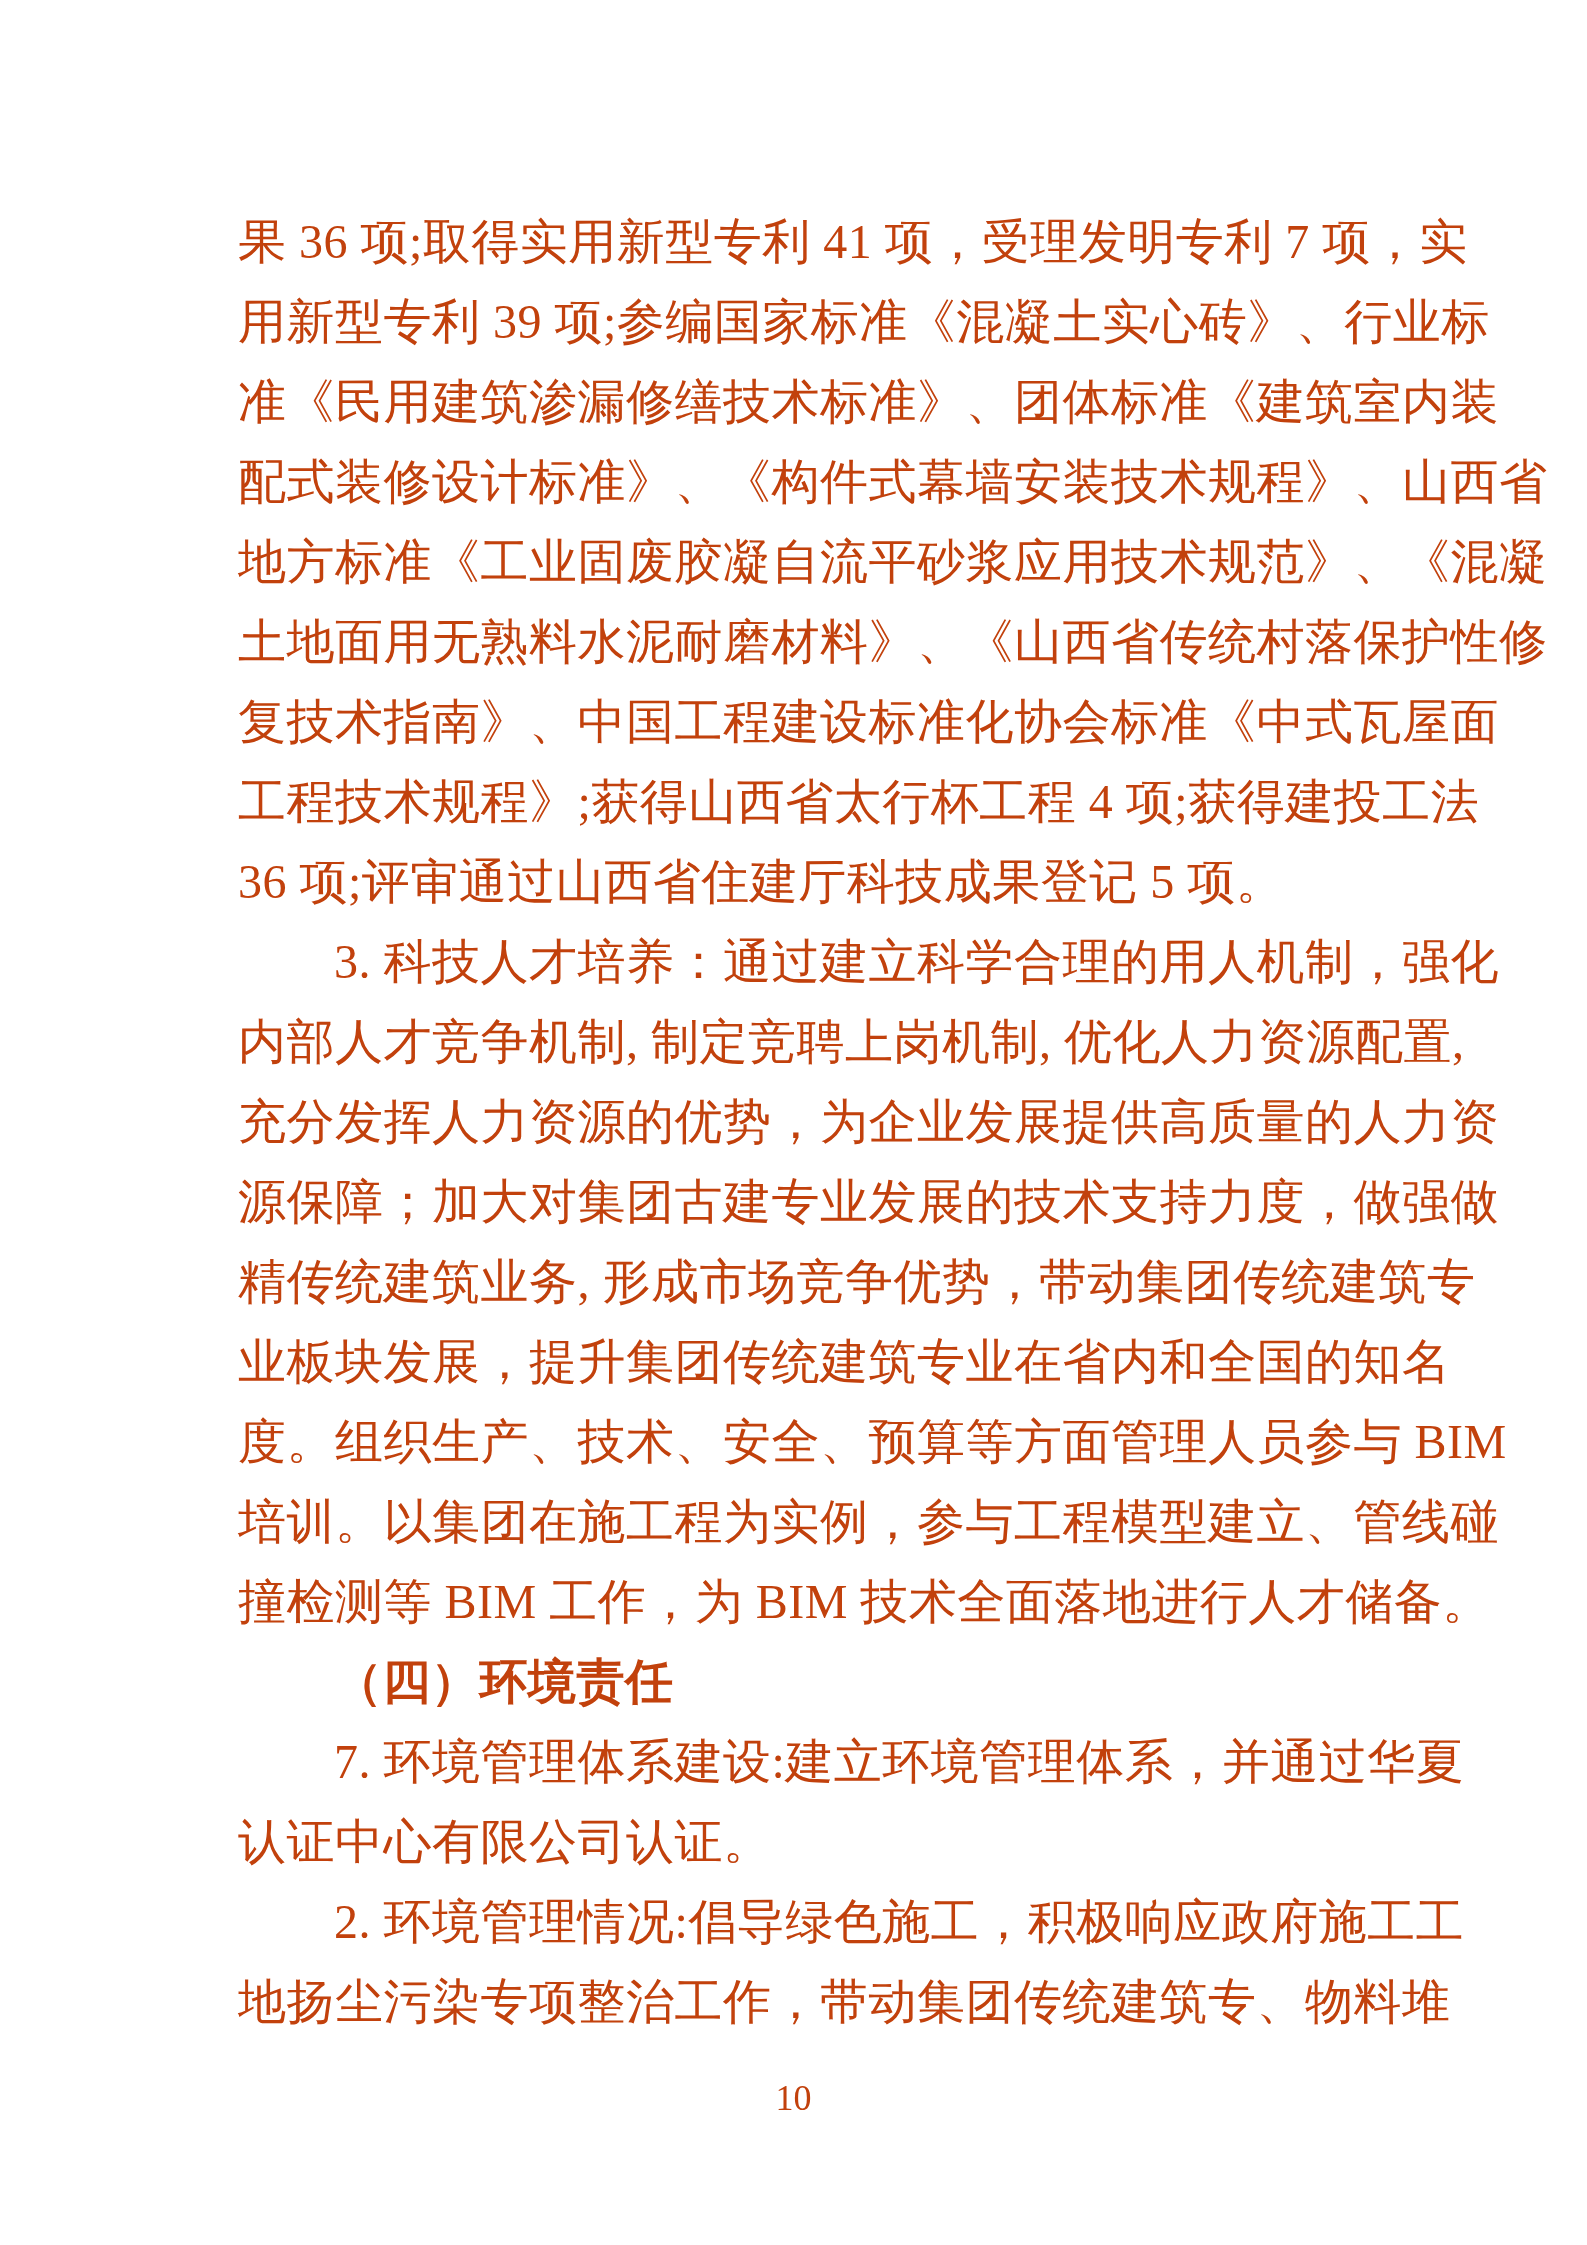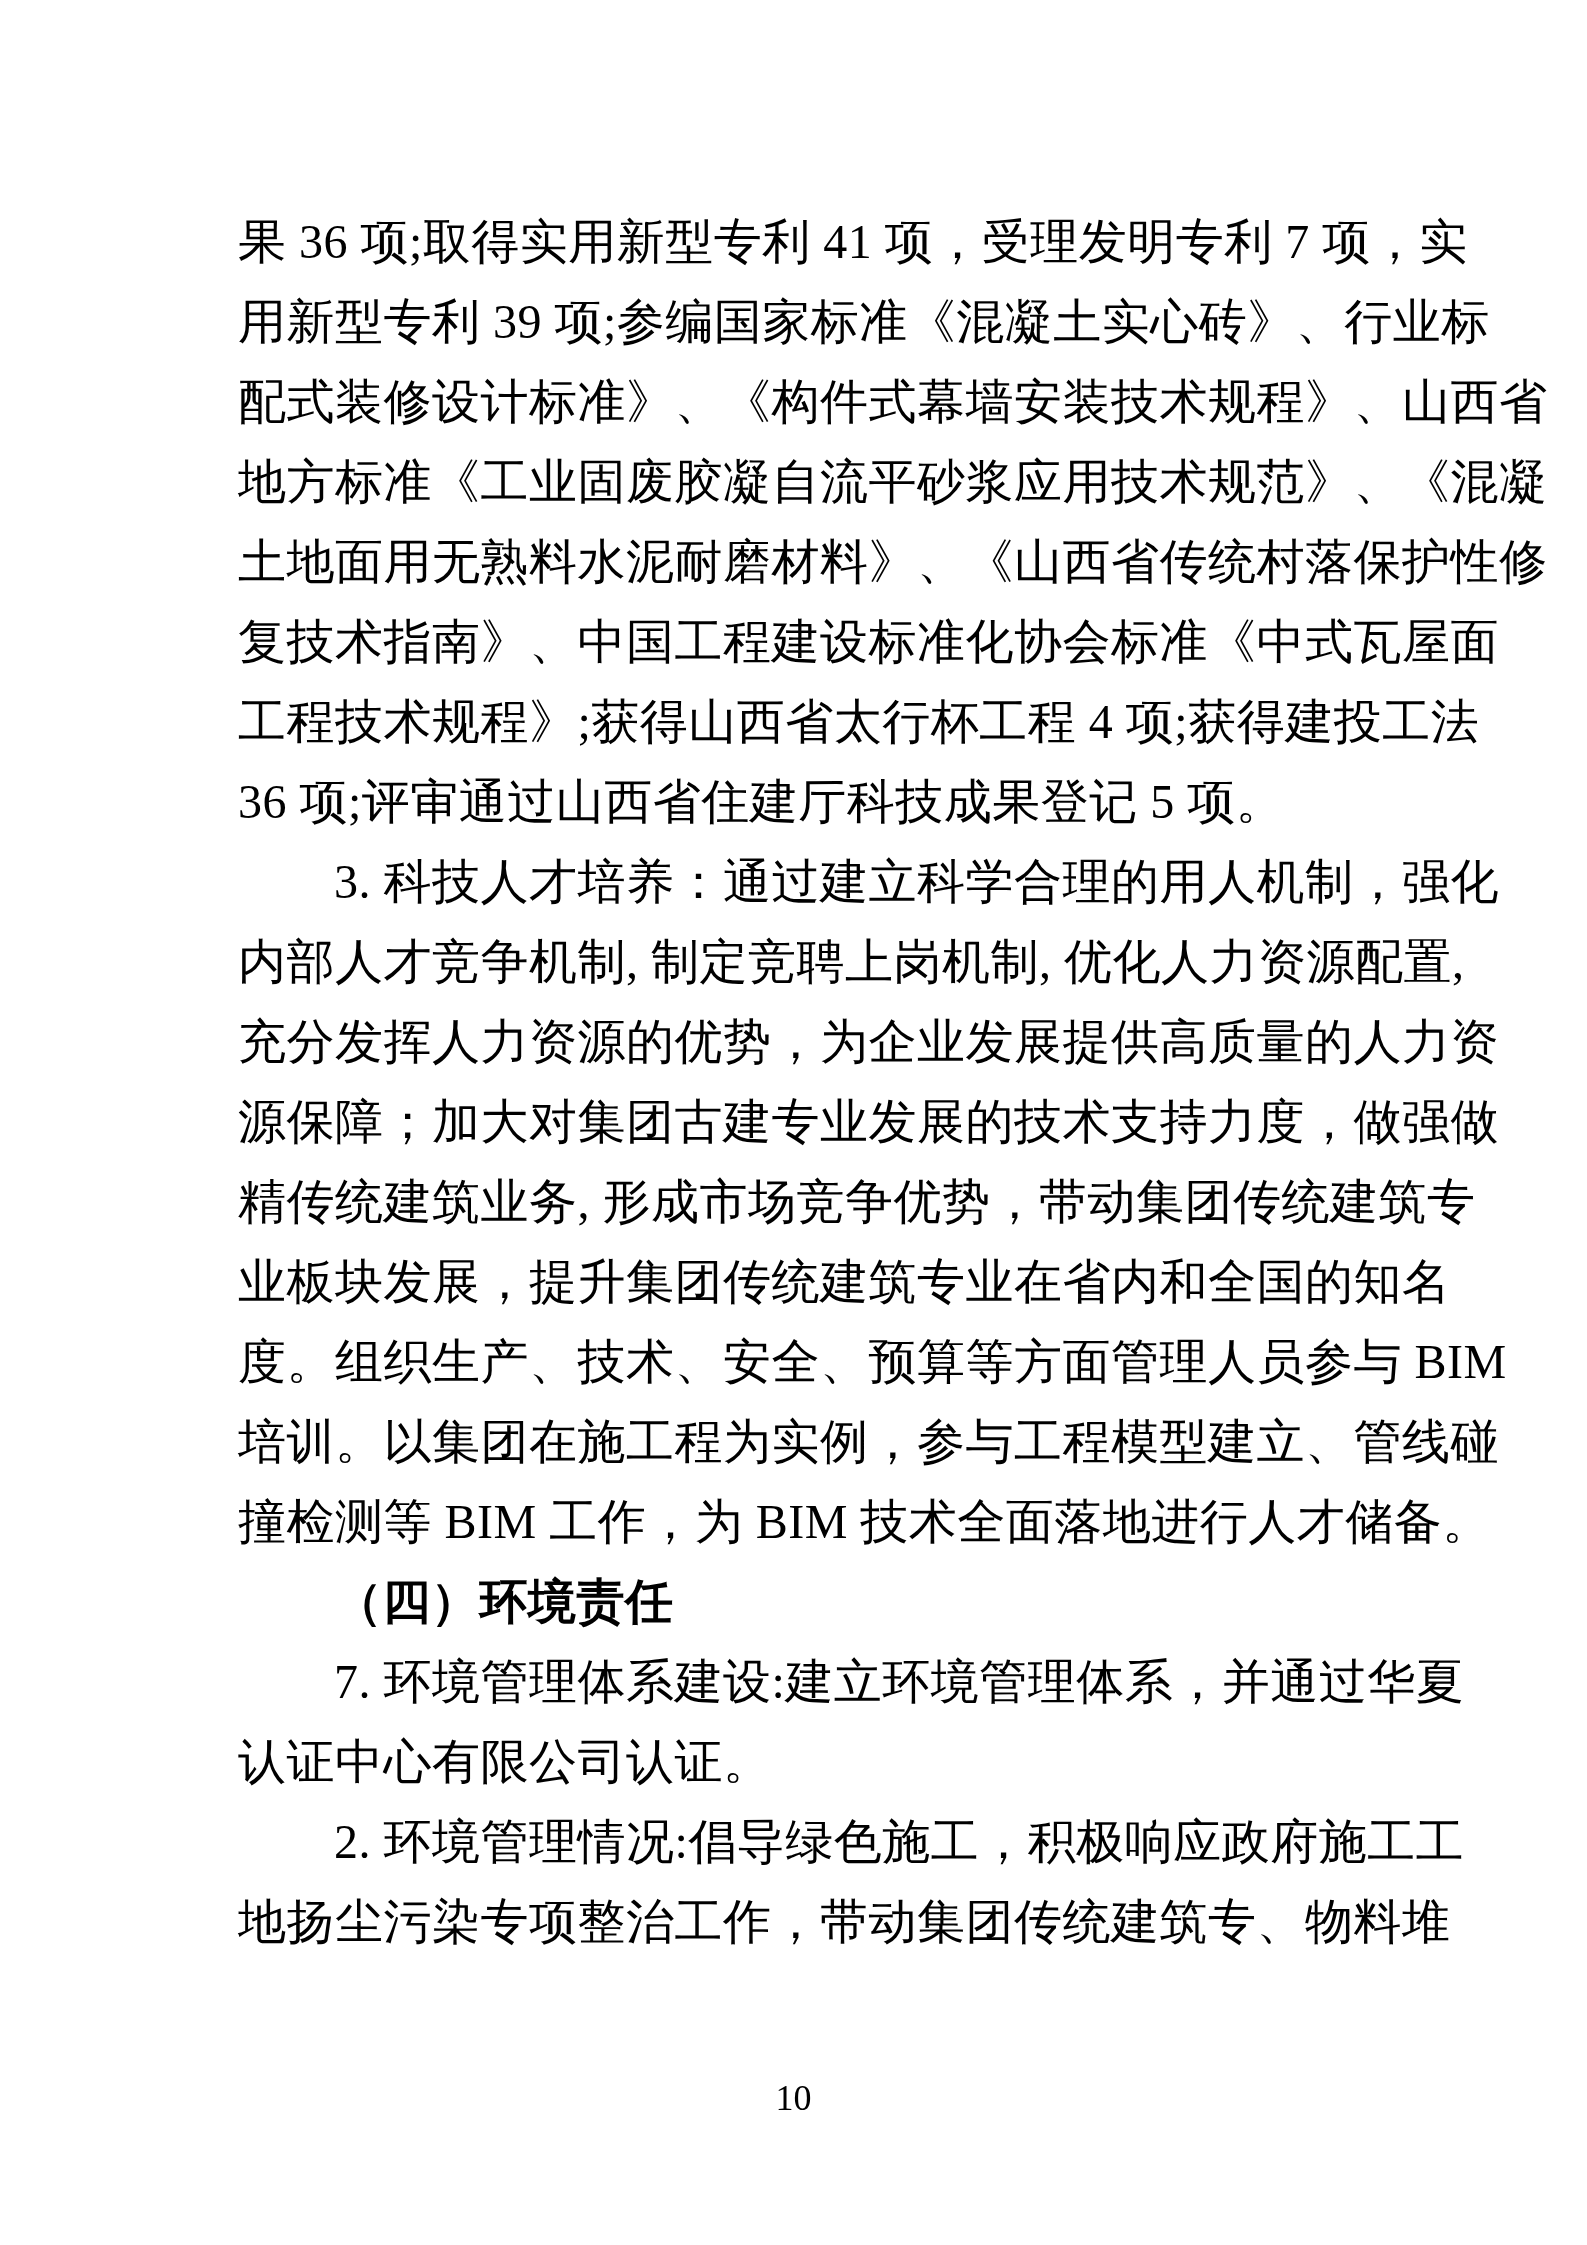--- a/index.html
+++ b/index.html
@@ -1,21 +1,21 @@
 <!DOCTYPE html>
 <html><head>
 <meta charset="utf-8">
 <style>
   html, body { margin: 0; padding: 0; background: #ffffff; }
   .page {
     position: relative;
     width: 1587px;
     height: 2245px;
     background: #ffffff;
-    color: #000000;
+    color: #c2410c;
     font-family: "Liberation Serif", "DejaVu Serif", serif;
     overflow: hidden;
   }
   .textblock {
     position: absolute;
     left: 238px;
     top: 202px;
     width: 1088px;
   }
   .line {
@@ -43,20 +43,21 @@
     line-height: 40px;
   }
 </style>
 </head>
 <body>
 
 <div class="page">
   <div class="textblock">
       <div class="line">果 36 项;取得实用新型专利 41 项，受理发明专利 7 项，实</div>
       <div class="line">用新型专利 39 项;参编国家标准《混凝土实心砖》、行业标</div>
+      <div class="line">准《民用建筑渗漏修缮技术标准》、团体标准《建筑室内装</div>
       <div class="line">配式装修设计标准》、《构件式幕墙安装技术规程》、山西省</div>
       <div class="line">地方标准《工业固废胶凝自流平砂浆应用技术规范》、《混凝</div>
       <div class="line">土地面用无熟料水泥耐磨材料》、《山西省传统村落保护性修</div>
       <div class="line">复技术指南》、中国工程建设标准化协会标准《中式瓦屋面</div>
       <div class="line">工程技术规程》;获得山西省太行杯工程 4 项;获得建投工法</div>
       <div class="line last">36 项;评审通过山西省住建厅科技成果登记 5 项。</div>
       <div class="line indent">3. 科技人才培养：通过建立科学合理的用人机制，强化</div>
       <div class="line">内部人才竞争机制, 制定竞聘上岗机制, 优化人力资源配置,</div>
       <div class="line">充分发挥人力资源的优势，为企业发展提供高质量的人力资</div>
       <div class="line">源保障；加大对集团古建专业发展的技术支持力度，做强做</div>

